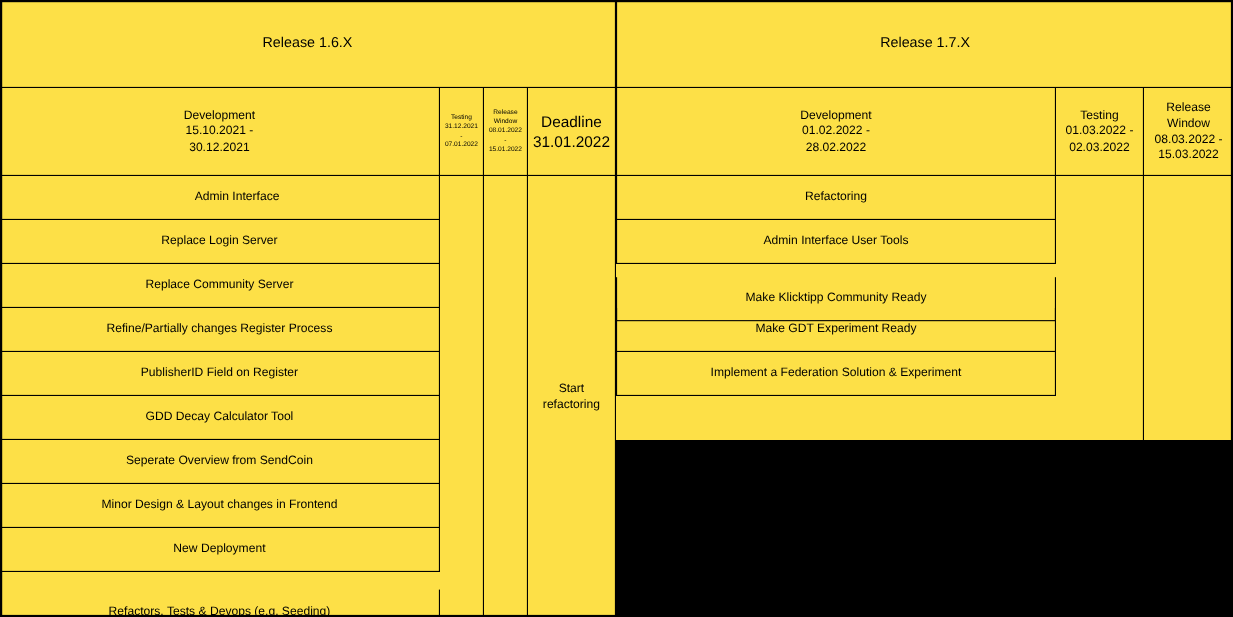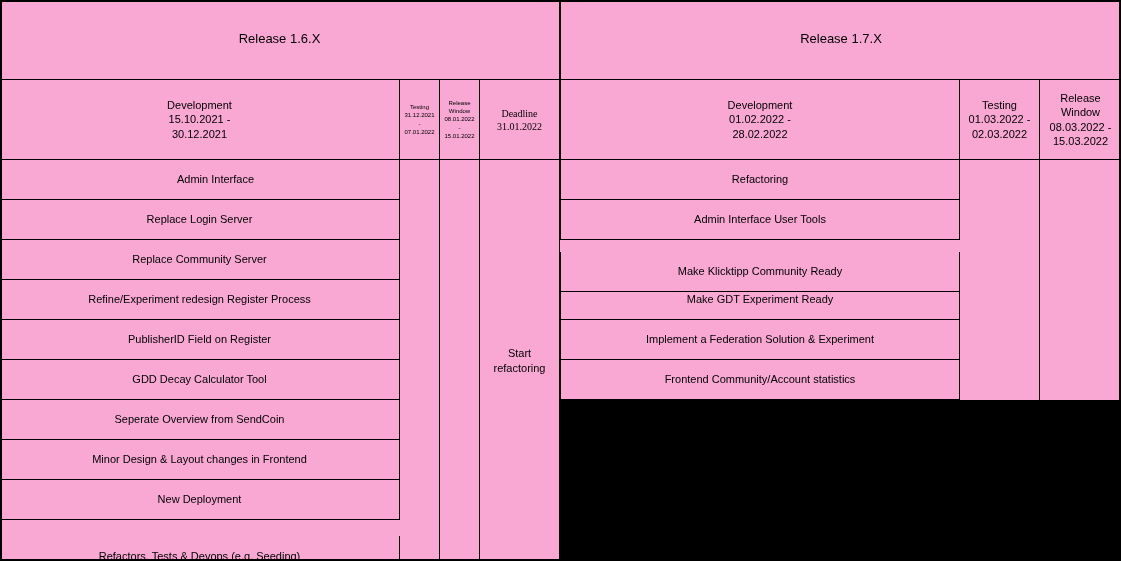--- a/index.html
+++ b/index.html
@@ -1,40 +1,40 @@
 <!DOCTYPE html>
 <html><head>
 <meta charset="utf-8">
 <style>
   html,body { margin:0; padding:0; background:#ffffff; }
   .canvas {
     position:relative;
     width:1121px; height:561px;
-    background:#f9a8d4;
+    background:#fde047;
     color:#000000;
     font-family:"Liberation Sans", sans-serif;
   }
   .cell {
     position:absolute;
     box-sizing:border-box;
     display:flex;
     align-items:center;
     justify-content:center;
     text-align:center;
     white-space:pre-line;
     overflow:hidden;
     line-height:1.3;
   }
   .b-r { border-right:1px solid #000000; }
   .b-b { border-bottom:1px solid #000000; }
   .b-l { border-left:1px solid #000000; }
   .title    { font-size:13px; }
   .hdr      { font-size:11px; }
   .hdr-sm   { font-size:6px; line-height:1.35; padding:1px; }
-  .deadline { font-size:10px;font-family:Liberation Serif, serif; }
+  .deadline { font-size:14px; }
   .task     { font-size:11px; }
   .note     { font-size:11px; }
   .black-block { position:absolute; background:#000000; }
   .frame {
     position:absolute; inset:0;
     border:2px solid #000000;
     box-sizing:border-box;
     pointer-events:none;
   }
 </style>
@@ -67,39 +67,38 @@
 01.03.2022 -
 02.03.2022</div>
   <div class="cell hdr b-b" style="left:1040px;top:80px;width:81px;height:80px;">Release
 Window
 08.03.2022 -
 15.03.2022</div>
 
   <div class="cell task b-r b-b" style="left:0;top:160px;width:400px;height:40px;padding-left:32px;">Admin Interface</div>
   <div class="cell task b-r b-b" style="left:0;top:200px;width:400px;height:40px;">Replace Login Server</div>
   <div class="cell task b-r b-b" style="left:0;top:240px;width:400px;height:40px;">Replace Community Server</div>
-  <div class="cell task b-r b-b" style="left:0;top:280px;width:400px;height:40px;">Refine/Experiment redesign Register Process</div>
+  <div class="cell task b-r b-b" style="left:0;top:280px;width:400px;height:40px;">Refine/Partially changes Register Process</div>
   <div class="cell task b-r b-b" style="left:0;top:320px;width:400px;height:40px;">PublisherID Field on Register</div>
   <div class="cell task b-r b-b" style="left:0;top:360px;width:400px;height:40px;">GDD Decay Calculator Tool</div>
   <div class="cell task b-r b-b" style="left:0;top:400px;width:400px;height:40px;">Seperate Overview from SendCoin</div>
   <div class="cell task b-r b-b" style="left:0;top:440px;width:400px;height:40px;">Minor Design &amp; Layout changes in Frontend</div>
   <div class="cell task b-r b-b" style="left:0;top:480px;width:400px;height:40px;">New Deployment</div>
   <div class="cell task b-r" style="left:0;top:536px;width:400px;height:41px;">Refactors, Tests &amp; Devops (e.g. Seeding)</div>
 
   <div class="cell b-r" style="left:400px;top:160px;width:40px;height:401px;"></div>
   <div class="cell b-r" style="left:440px;top:160px;width:40px;height:401px;"></div>
   <div class="cell note b-r" style="left:480px;top:160px;width:80px;height:401px;">Start
 refactoring</div>
 
   <div class="cell task b-l b-r b-b" style="left:560px;top:160px;width:400px;height:40px;">Refactoring</div>
   <div class="cell task b-l b-r b-b" style="left:560px;top:200px;width:400px;height:40px;">Admin Interface User Tools</div>
   <div class="cell task b-l b-r b-b" style="left:560px;top:252px;width:400px;height:40px;">Make Klicktipp Community Ready</div>
   <div class="cell task b-l b-r b-b" style="left:560px;top:280px;width:400px;height:40px;">Make GDT Experiment Ready</div>
   <div class="cell task b-l b-r b-b" style="left:560px;top:320px;width:400px;height:40px;">Implement a Federation Solution &amp; Experiment</div>
-  <div class="cell task b-l b-r b-b" style="left:560px;top:360px;width:400px;height:40px;">Frontend Community/Account statistics</div>
 
   <div class="cell b-r" style="left:960px;top:160px;width:80px;height:240px;"></div>
   <div class="cell" style="left:1040px;top:160px;width:81px;height:240px;"></div>
 
   <div class="black-block" style="left:560px;top:400px;width:561px;height:161px;"></div>
 
   <div class="frame"></div>
 
 </div>
 

